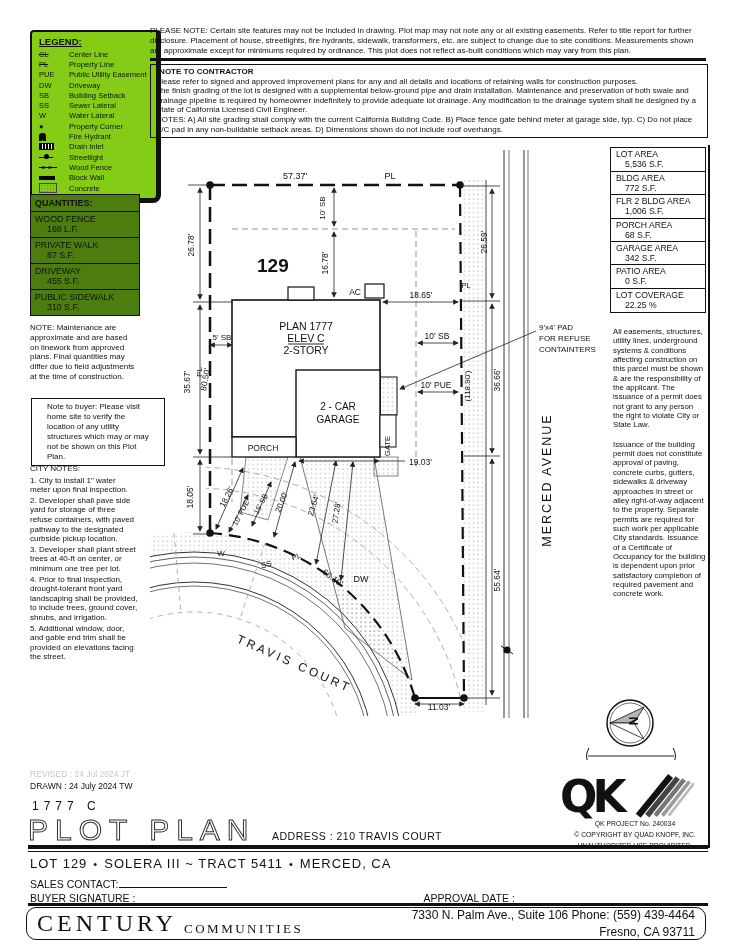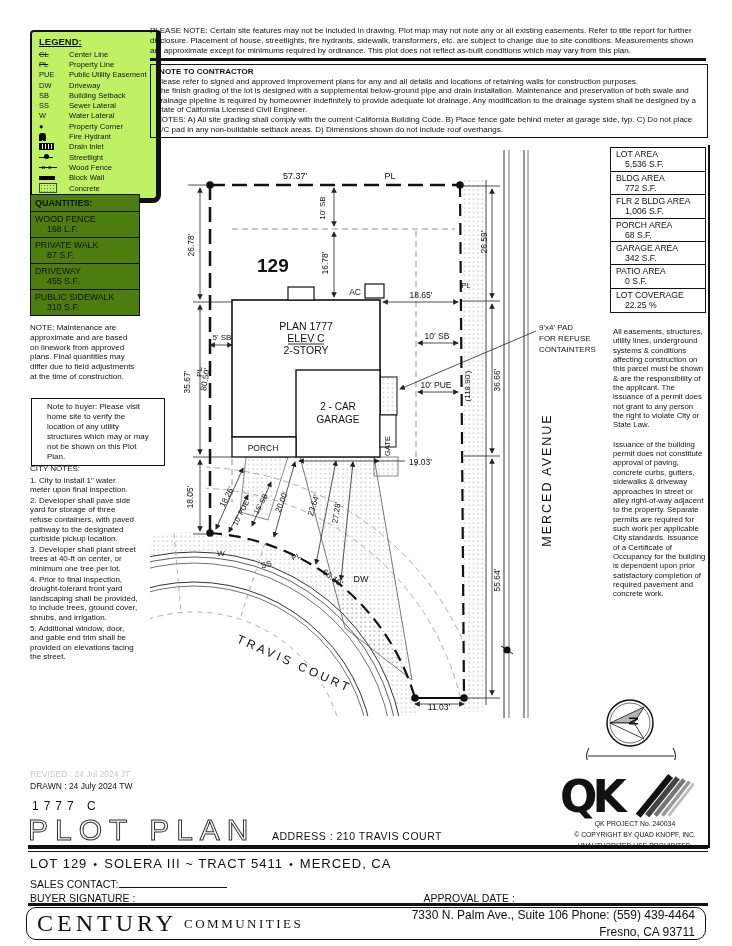--- a/index.html
+++ b/index.html
@@ -1,21 +1,21 @@
 <!DOCTYPE html>
 <html><head>
 <meta charset="utf-8">
 <style>
   html,body{margin:0;padding:0;}
   body{width:732px;height:946px;position:relative;background:#fff;color:#111;
        font-family:"Liberation Sans","DejaVu Sans",sans-serif;overflow:hidden;}
   .abs{position:absolute;}
   
   .legend-box{left:30px;top:30px;width:112px;border:2px solid #111;border-right-width:5px;
-      border-bottom-width:5px;border-radius:4px 4px 8px 4px;padding:4px 5px 5px 7px;background:#bef264;}
+      border-bottom-width:5px;border-radius:4px 4px 8px 4px;padding:4px 5px 5px 7px;background:#84cc16;}
   .legend-title{font-size:9.5px;font-weight:bold;text-decoration:underline;margin-bottom:2px;}
   .lg-row{display:flex;align-items:center;gap:4px;height:10.3px;}
   .lg-sym{width:26px;flex:0 0 26px;font-size:7.5px;display:flex;align-items:center;}
   .lg-sym.s{text-decoration:line-through;}
   .lg-lab{font-size:7.6px;white-space:nowrap;}
   .ic-hyd{width:7px;height:7px;background:#000;border-radius:3px 3px 1px 1px;
       box-shadow:-2px 3px 0 -2px #000,2px 3px 0 -2px #000;}
   .ic-drain{width:13px;height:5px;background:repeating-linear-gradient(90deg,#000 0 2px,#fff 2px 3px);border:1px solid #000;}
   .ic-light{width:16px;height:9px;position:relative;}
   .ic-light::before{content:"";position:absolute;left:0;right:2px;top:4px;border-top:1px solid #000;}
@@ -67,21 +67,21 @@
   .rule1{left:28px;top:845px;width:680px;height:2px;border-top:4px solid #111;border-bottom:1.5px solid #111;}
   .row-lot{left:30px;top:856px;width:676px;display:flex;align-items:center;font-size:13px;letter-spacing:1px;}
   .row-lot .mid{flex:1;text-align:center;}
   .row-lot .dot{flex:0;padding:0 6px;font-size:11px;}
   .sales{left:30px;top:876px;font-size:10.5px;}
   .sigrow{left:30px;top:892px;width:676px;font-size:10.5px;display:flex;align-items:flex-end;}
   .uline{display:inline-block;border-bottom:1.5px solid #111;height:11px;}
   .rule2{left:28px;top:903px;width:680px;height:0;border-top:3.5px solid #111;}
   .footer-box{left:26px;top:907px;width:680px;height:33px;border:1.6px solid #111;border-radius:10px;
       display:flex;align-items:center;justify-content:space-between;padding:0 10px;box-sizing:border-box;}
-  .brand{font-family:"Liberation Serif","DejaVu Serif",serif;display:flex;align-items:center;gap:7px;}
+  .brand{font-family:"Liberation Serif","DejaVu Serif",serif;display:flex;align-items:flex-end;gap:7px;}
   .brand .b1{font-size:24px;letter-spacing:4px;}
   .brand .b2{font-size:13px;letter-spacing:2.5px;}
   .office{font-size:12px;line-height:1.35;text-align:right;}
 </style>
 </head>
 <body>
 
 <div class="abs legend-box">
   <div class="legend-title">LEGEND:</div>
   <div class="lg-row">

